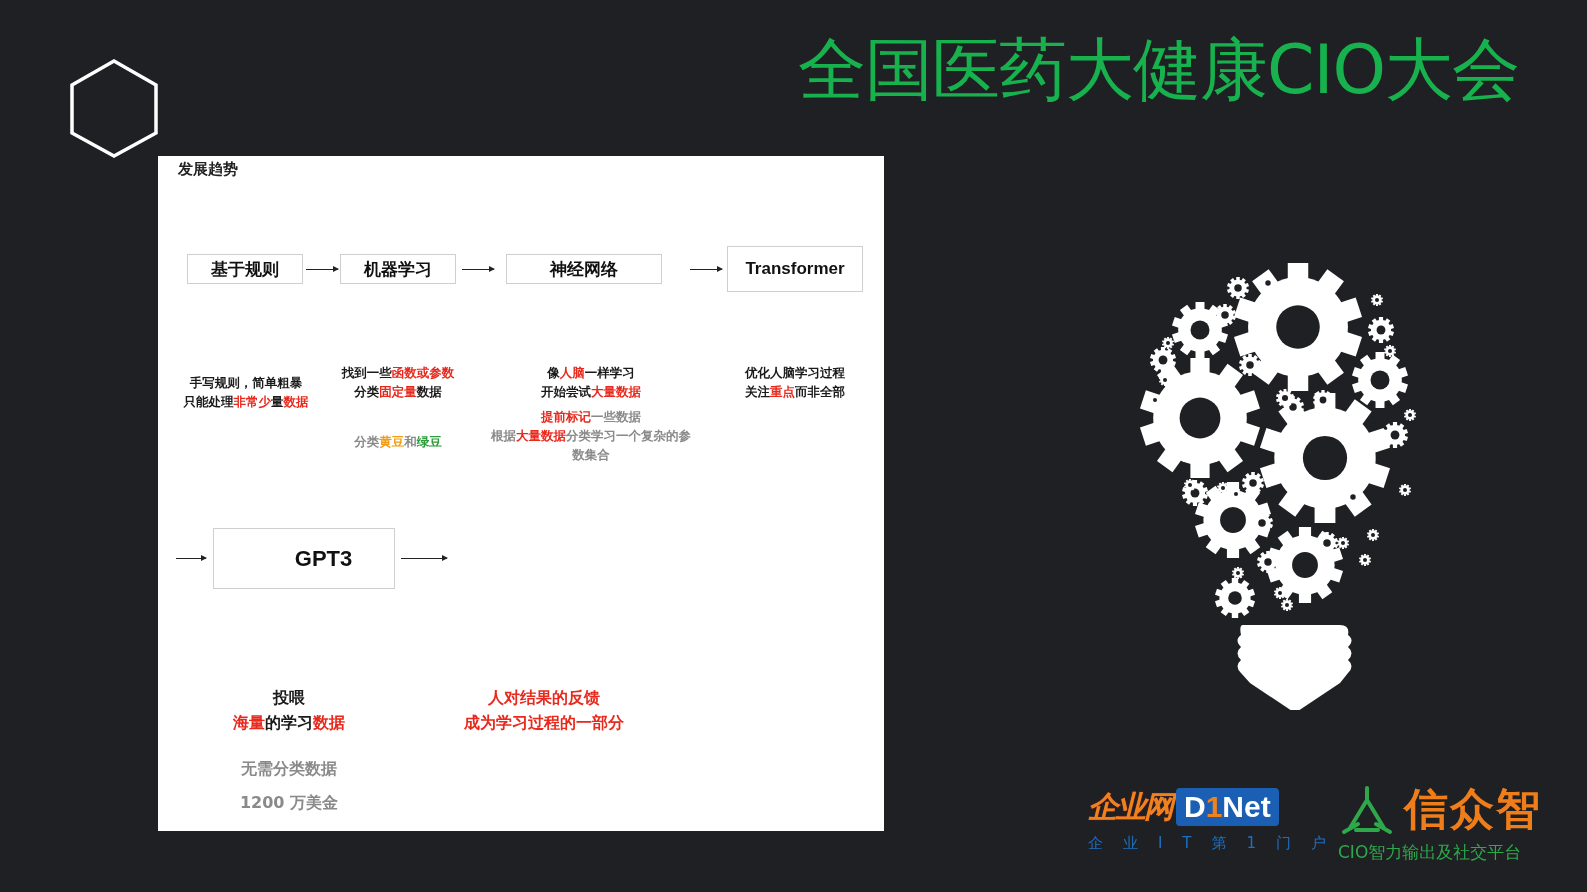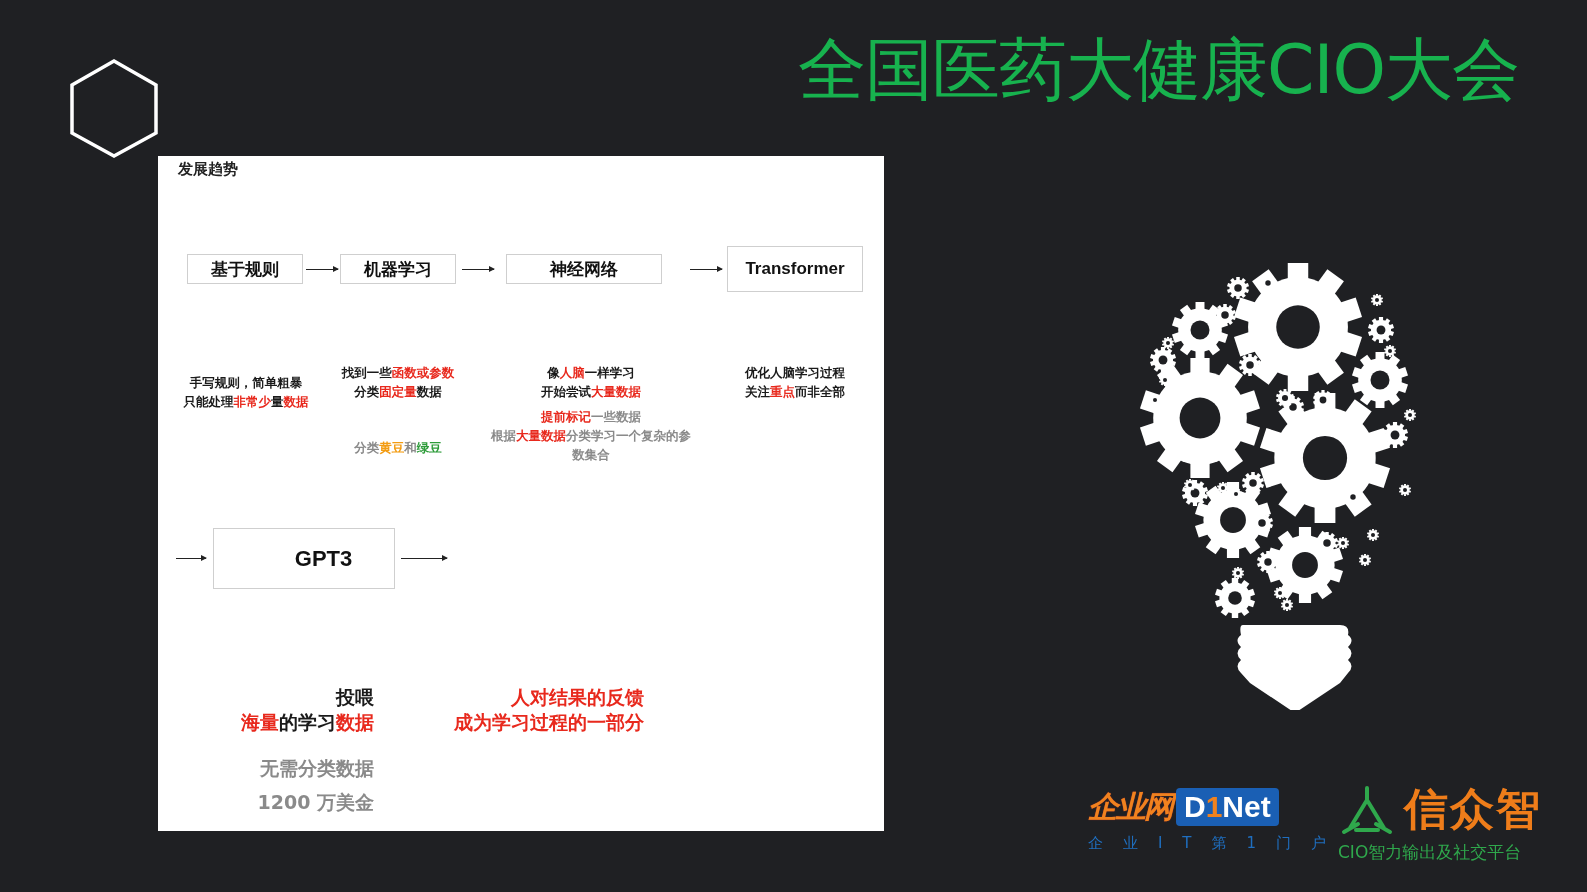--- a/index.html
+++ b/index.html
@@ -8,21 +8,21 @@
   .hexagon { position: absolute; left: 68px; top: 58px; width: 92px; height: 100px; }
   .slide-title { position: absolute; left: 798px; top: 30px; font-size: 68px; color: #17b24e; letter-spacing: -1px; white-space: nowrap; font-family: "DejaVu Sans", sans-serif; font-weight: normal; line-height: 80px; }
   .panel { position: absolute; left: 158px; top: 156px; width: 726px; height: 675px; background: #ffffff; }
   .panel-heading { position: absolute; left: 20px; top: 4px; font-size: 15px; font-weight: bold; color: #222; }
   .node { position: absolute; border: 1px solid #cfcfcf; background: #fff; display: flex; align-items: center; justify-content: center; font-weight: bold; color: #111; font-size: 17px; }
   .node.big { font-size: 22px; font-family: "Liberation Sans", sans-serif; padding-left: 39px; }
   .arrow { position: absolute; height: 1px; background: #222; }
   .arrow::after { content: ""; position: absolute; right: -1px; top: -3px; border-left: 6px solid #222; border-top: 3.5px solid transparent; border-bottom: 3.5px solid transparent; }
   .desc { position: absolute; text-align: center; font-size: 12.5px; line-height: 19px; color: #1a1a1a; font-weight: bold; white-space: nowrap; }
   .desc.grey { color: #8a8a8a; }
-  .desc.large { font-size: 19px; line-height: 25px; text-align: right; }
+  .desc.large { font-size: 16px; line-height: 25px; }
   .r { color: #e8291d; }
   .o { color: #f39c12; }
   .g { color: #2e9c3a; }
   .bulb { position: absolute; left: 1135px; top: 255px; width: 290px; height: 455px; }
   .logo-d1 { position: absolute; left: 1088px; top: 786px; width: 252px; height: 72px; }
   .d1-top { display: flex; align-items: center; height: 42px; }
   .d1-cn { font-size: 30px; font-weight: bold; color: #f0821e; letter-spacing: -2px; font-style: italic; text-shadow: 0 0 1px #c0392b; }
   .d1-net { margin-left: 4px; background: #1a5fb4; color: #fff; font-size: 30px; font-weight: bold; padding: 0 8px; border-radius: 4px; height: 38px; line-height: 38px; font-family: "Liberation Sans", sans-serif; }
   .d1-net .one { color: #f0821e; }
   .d1-sub { display: flex; justify-content: space-between; font-size: 15px; color: #1f6fc0; margin-top: 6px; padding-right: 14px; }
@@ -54,21 +54,21 @@
 
   <div class="desc" style="left:18px;top:217px;width:140px;">
     <div>手写规则，简单粗暴</div>
     <div><span>只能处理</span><span class="r">非常少</span><span>量</span><span class="r">数据</span></div>
   </div>
 
   <div class="desc" style="left:170px;top:207px;width:140px;">
     <div><span>找到一些</span><span class="r">函数或参数</span></div>
     <div><span>分类</span><span class="r">固定量</span><span>数据</span></div>
   </div>
-  <div class="desc grey" style="left:170px;top:282px;width:140px;">
+  <div class="desc grey" style="left:170px;top:276px;width:140px;">
     <span>分类</span><span class="o">黄豆</span><span>和</span><span class="g">绿豆</span>
   </div>
 
   <div class="desc" style="left:363px;top:207px;width:140px;">
     <div><span>像</span><span class="r">人脑</span><span>一样学习</span></div>
     <div><span>开始尝试</span><span class="r">大量数据</span></div>
   </div>
   <div class="desc grey" style="left:318px;top:251px;width:230px;">
     <div><span class="r">提前标记</span><span>一些数据</span></div>
     <div><span>根据</span><span class="r">大量数据</span><span>分类学习一个复杂的参</span></div>

